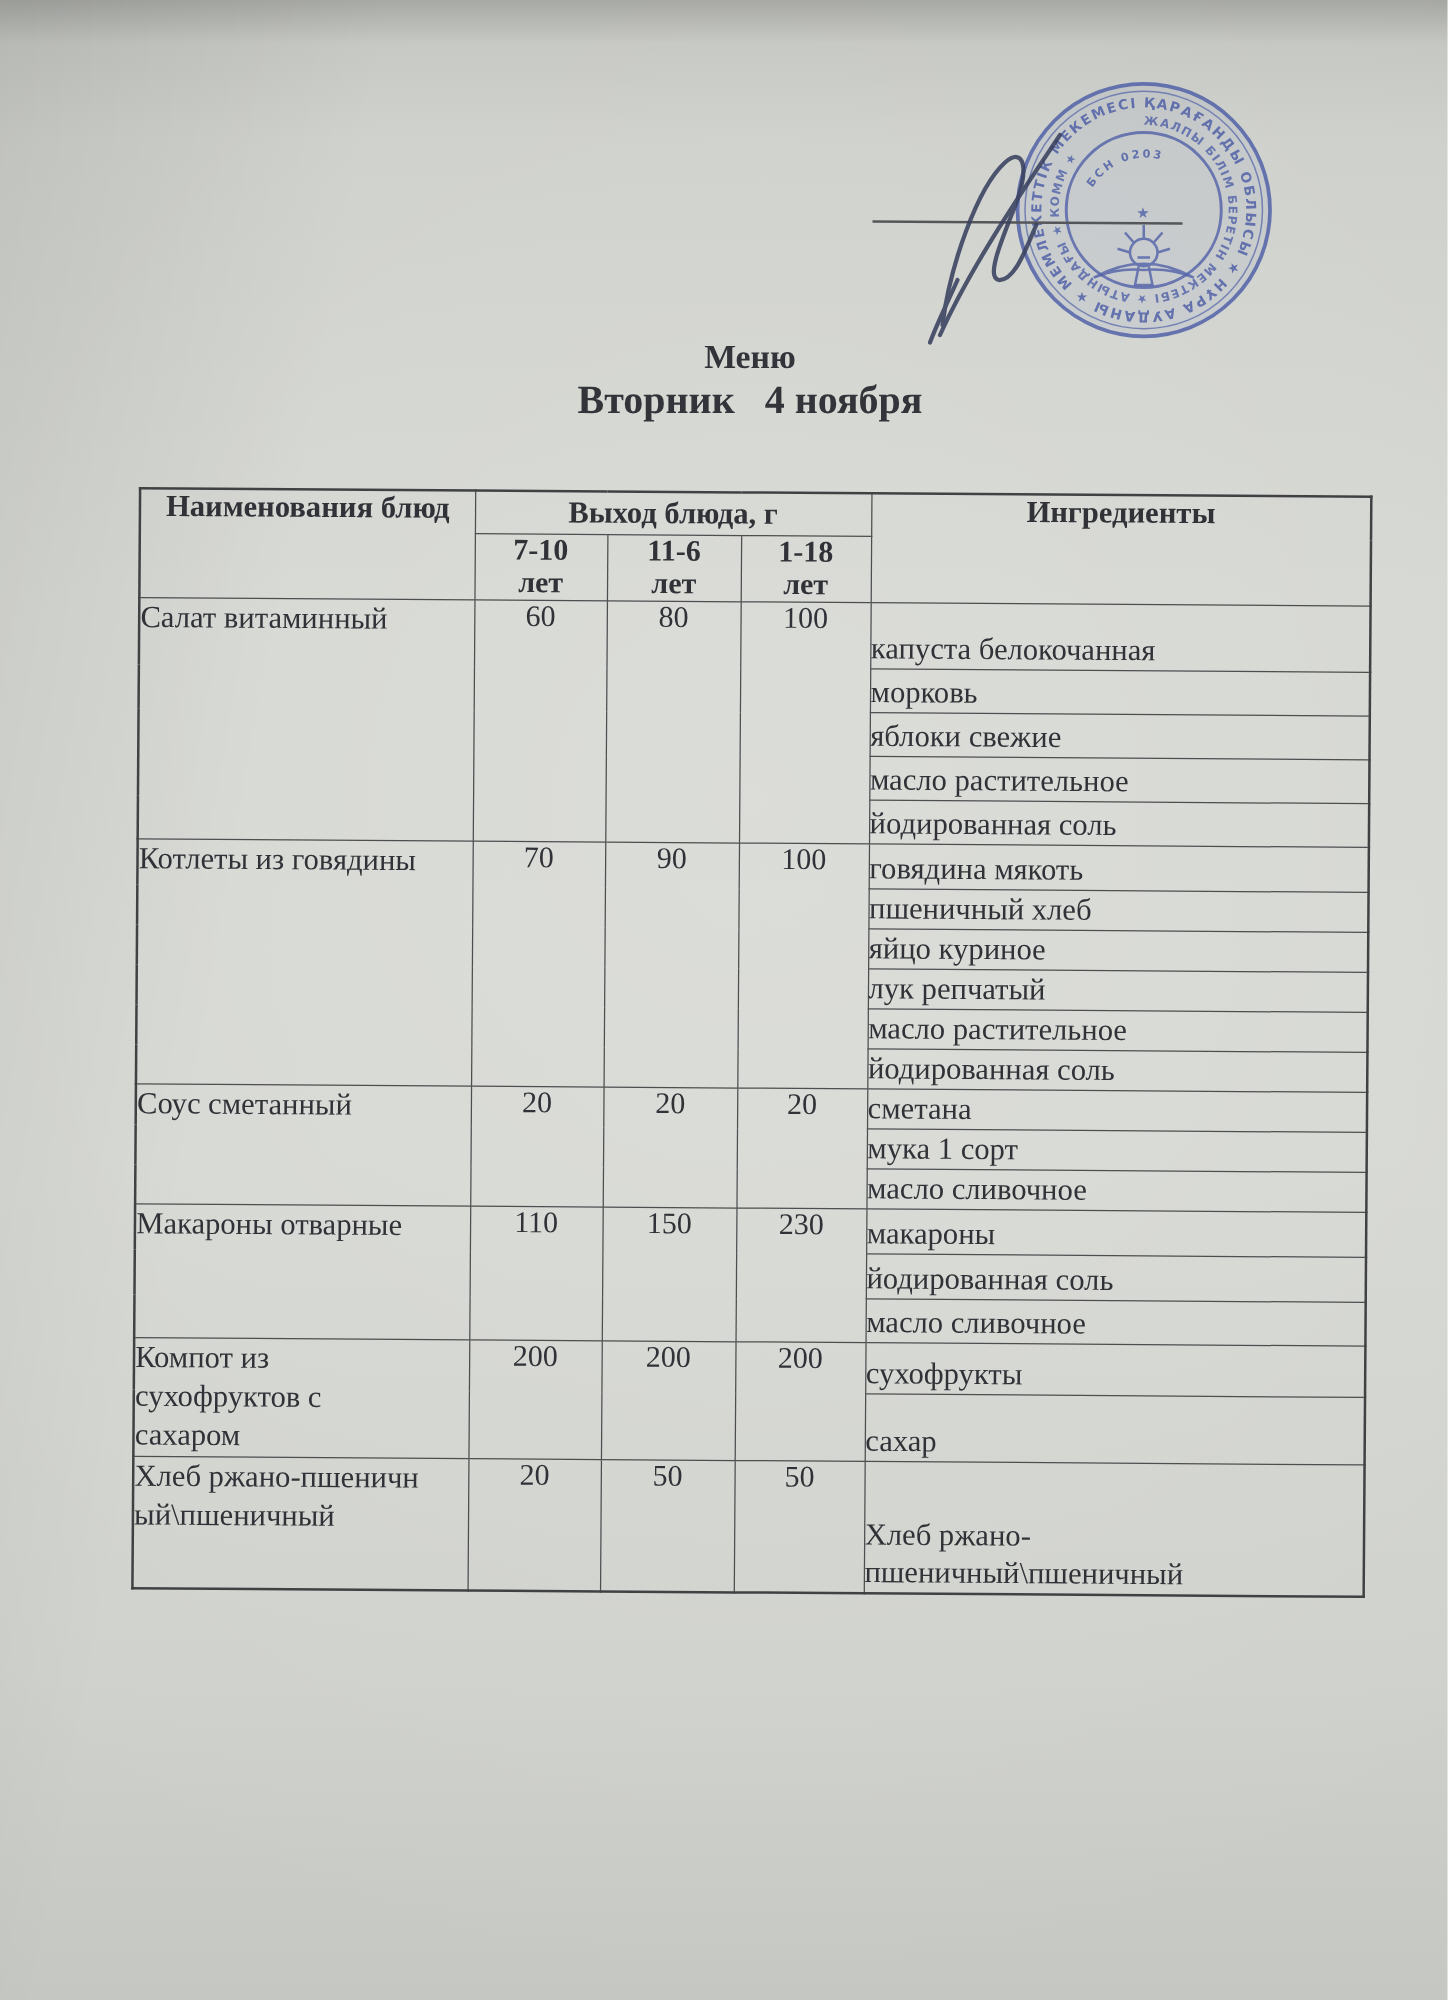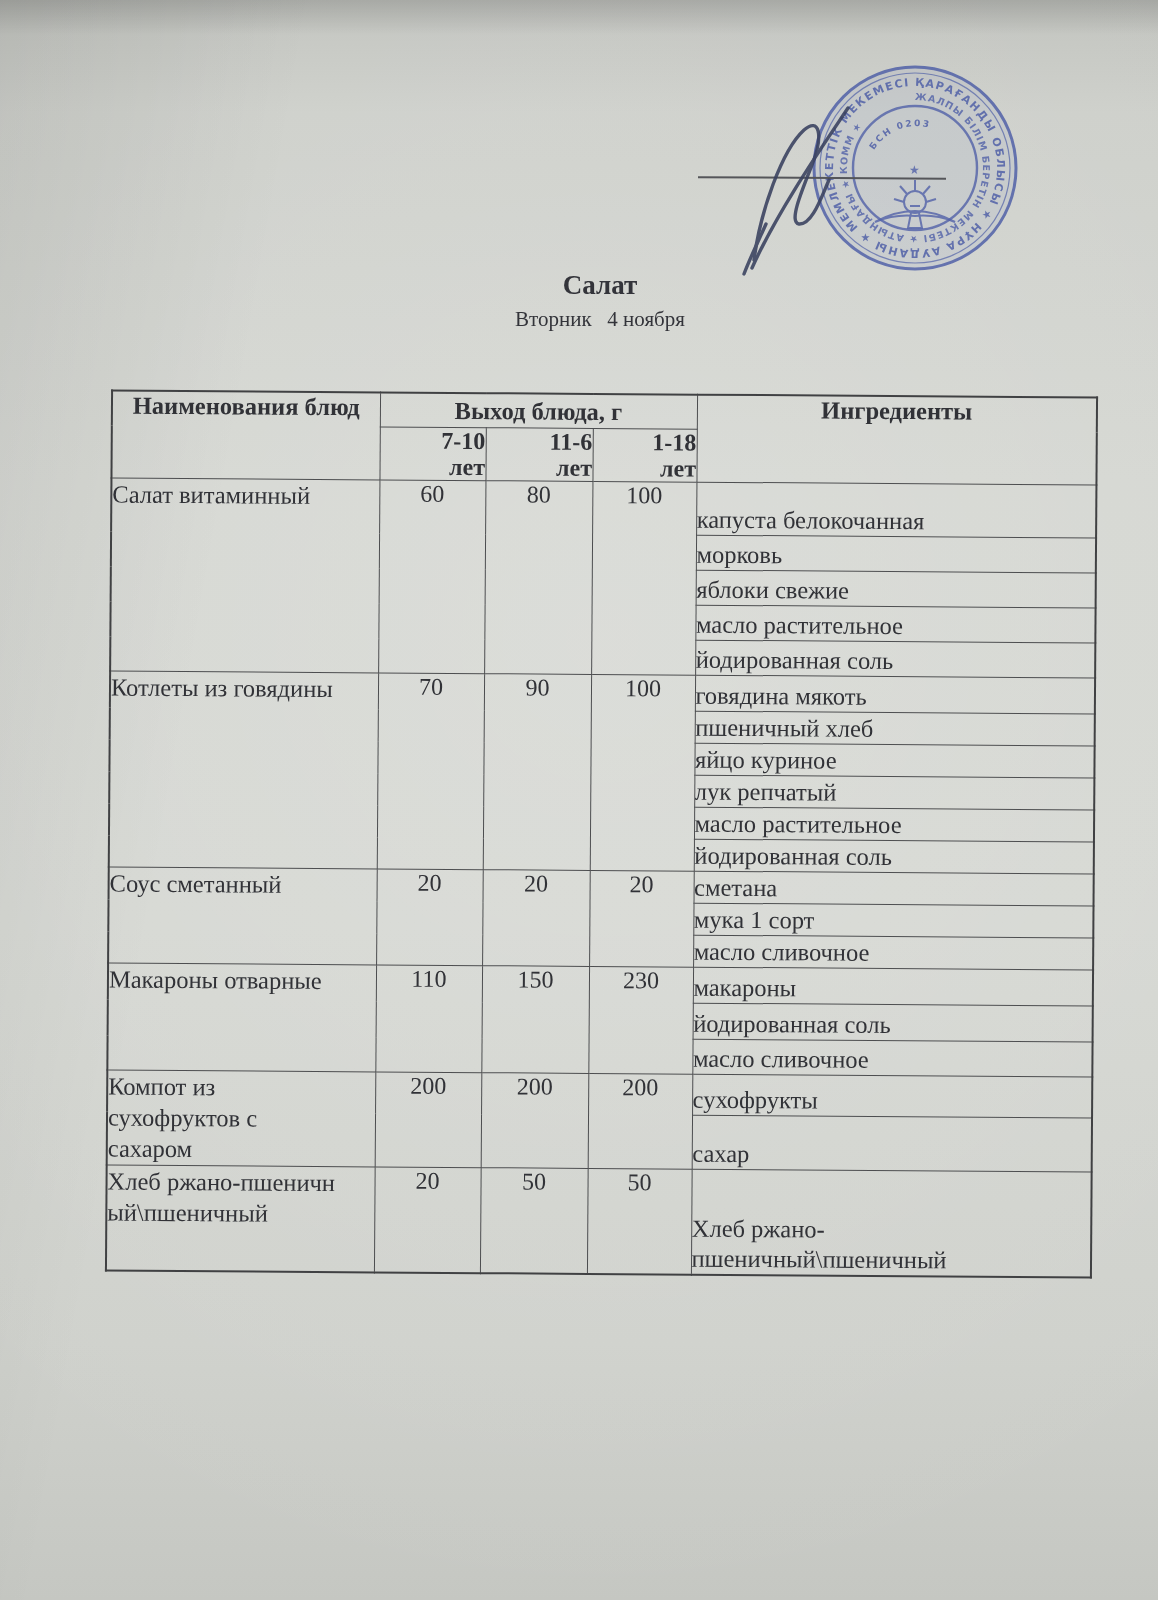--- a/index.html
+++ b/index.html
@@ -24,37 +24,37 @@
   .stamp{position:absolute;left:806px;top:59px;z-index:2;opacity:.9;}
   
   .sig-line{
     position:absolute;left:698px;top:177px;width:248px;height:0;
     border-bottom:2.5px solid #55565a;z-index:2;transform:rotate(.4deg);
   }
   .sig{position:absolute;left:726px;top:92px;z-index:4;}
   
   .title-block{position:absolute;left:110px;top:268px;width:980px;text-align:center;z-index:1;}
   .title-line1{font-size:27px;font-weight:bold;line-height:34px;}
-  .title-line2{font-size:21px;font-weight:normal;line-height:34px;white-space:pre;}
+  .title-line2{font-size:32px;font-weight:bold;line-height:34px;white-space:pre;}
   
   table.menu{
     position:absolute;left:108px;top:393px;width:985px;z-index:1;
     border-collapse:collapse;table-layout:fixed;
     transform:rotate(.4deg);transform-origin:50% 50%;
     font-size:24.5px;color:#313237;
   }
   table.menu th,table.menu td{
     border:1.6px solid #4d4e50;padding:0;
   }
   table.menu{border:2.3px solid #404143;}
   th{font-weight:bold;}
   th.h-dishes{vertical-align:top;text-align:center;padding-top:3px;height:33px;}
   th.h-output{vertical-align:middle;text-align:center;height:33px;}
   th.h-ing{vertical-align:top;text-align:center;padding-top:5px;}
-  th.h-age{vertical-align:middle;text-align:right;height:51px;line-height:26px;font-size:24px;}
+  th.h-age{vertical-align:middle;text-align:center;height:51px;line-height:26px;font-size:24px;}
   td.dish-name{vertical-align:top;text-align:left;padding:2px 6px 2px 6px;line-height:31px;}
   td.portion{vertical-align:top;text-align:center;padding-top:2px;font-size:24px;}
   td.ingredient{vertical-align:bottom;text-align:left;padding:0 6px 3px 12px;line-height:30px;}
   .stamp text{font-family:"DejaVu Sans",sans-serif;font-weight:bold;}
 </style>
 </head>
 <body>
 
 <div class="sheet">
 
@@ -95,21 +95,21 @@
   <div class="sig-line"></div>
   <svg class="sig" width="150" height="190" viewBox="0 0 150 190">
     <g stroke="#39415f" stroke-width="3.4" fill="none" stroke-linecap="round" opacity=".88">
       <path d="M122,16 C98,52 52,118 26,176"></path>
       <path d="M28,168 C34,120 56,58 78,38 C93,25 98,42 86,73 C74,103 63,130 73,132 C86,133 95,106 103,88"></path>
       <path d="M40,132 C32,150 24,166 18,182"></path>
     </g>
   </svg>
 
   <div class="title-block">
-    <div class="title-line1">Салат</div>
+    <div class="title-line1">Меню</div>
     <div class="title-line2">Вторник   4 ноября</div>
   </div>
 
   <table class="menu">
     <colgroup>
       <col style="width:268px">
         <col style="width:106px">
         <col style="width:107px">
         <col style="width:104px">
         <col style="width:400px">

